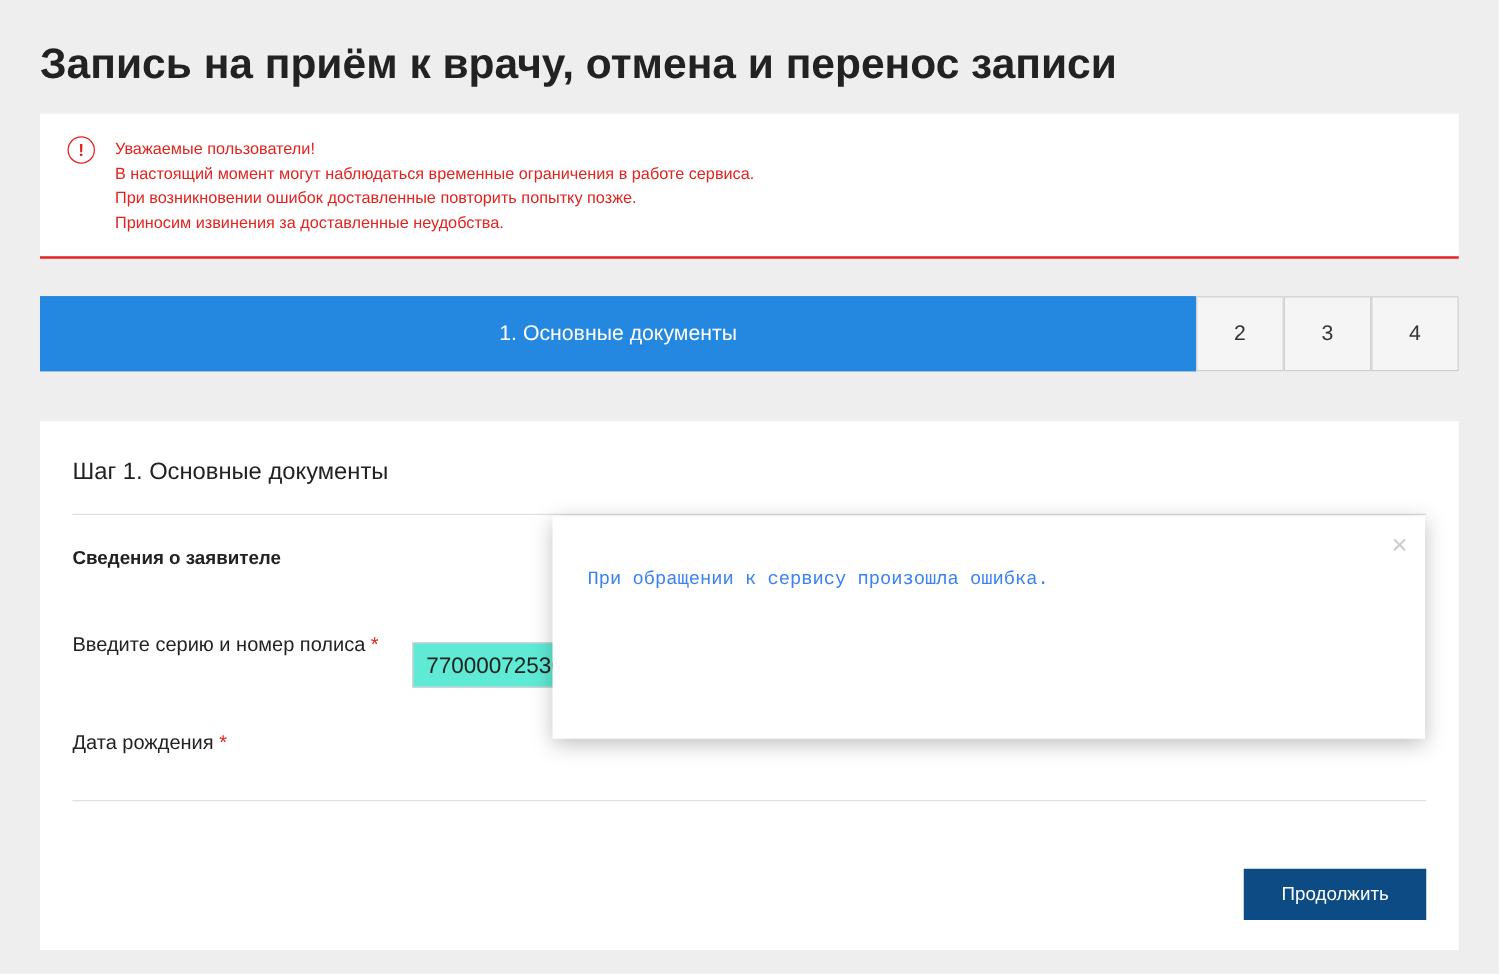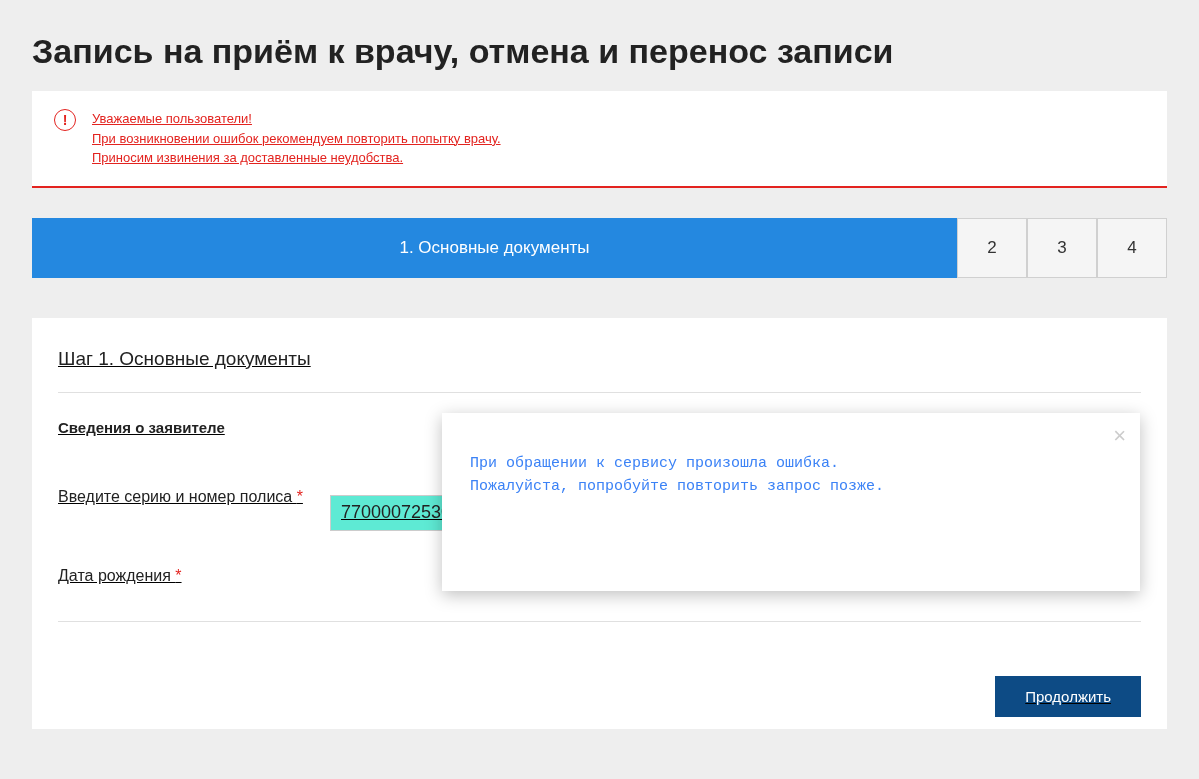--- a/index.html
+++ b/index.html
@@ -39,21 +39,20 @@
       align-items: center;
       justify-content: center;
       color: #e3231f;
       font-size: 14px;
       font-weight: bold;
     }
     .warning-line {
       color: #e3231f;
       font-size: 13px;
       line-height: 1.5;
-      text-decoration: underline;
     }
     .steps {
       display: flex;
       margin: 30px 32px 0 32px;
     }
     .step {
       height: 60px;
       display: flex;
       align-items: center;
       justify-content: center;
@@ -67,22 +66,21 @@
       border: 1px solid #2488e0;
     }
     .step-inactive {
       background: #f5f5f5;
       color: #333;
       width: 70px;
     }
     .form-panel {
       background: #ffffff;
       margin: 40px 32px 0 32px;
-      padding: 30px 26px 12px 26px;
-      text-decoration: underline;
+      padding: 30px 26px 24px 26px;
     }
     .step-heading {
       font-size: 19px;
       font-weight: normal;
       color: #222;
       padding-bottom: 22px;
       border-bottom: 1px solid #e0e0e0;
     }
     .section-title {
       font-size: 15px;
@@ -159,21 +157,22 @@
     }
   </style>
 </head>
 <body>
 
 <h1 class="page-title">Запись на приём к врачу, отмена и перенос записи</h1>
 
 <div class="warning-box">
   <div class="warning-icon">!</div>
   <div class="warning-line">Уважаемые пользователи!</div>
-  <div class="warning-line">При возникновении ошибок рекомендуем повторить попытку врачу.</div>
+  <div class="warning-line">В настоящий момент могут наблюдаться временные ограничения в работе сервиса.</div>
+  <div class="warning-line">При возникновении ошибок доставленные повторить попытку позже.</div>
   <div class="warning-line">Приносим извинения за доставленные неудобства.</div>
 </div>
 
 <div class="steps">
   <div class="step step-active">1. Основные документы</div>
   <div class="step step-inactive">2</div>
   <div class="step step-inactive">3</div>
   <div class="step step-inactive">4</div>
 </div>
 
@@ -197,14 +196,13 @@
   <div class="divider"></div>
 
   <div class="button-row">
     <button class="continue-btn">Продолжить</button>
   </div>
 </div>
 
 <div class="modal">
   <div class="modal-close">×</div>
   <div class="modal-text">При обращении к сервису произошла ошибка.</div>
-  <div class="modal-text">Пожалуйста, попробуйте повторить запрос позже.</div>
 </div>
 
 </body></html>

